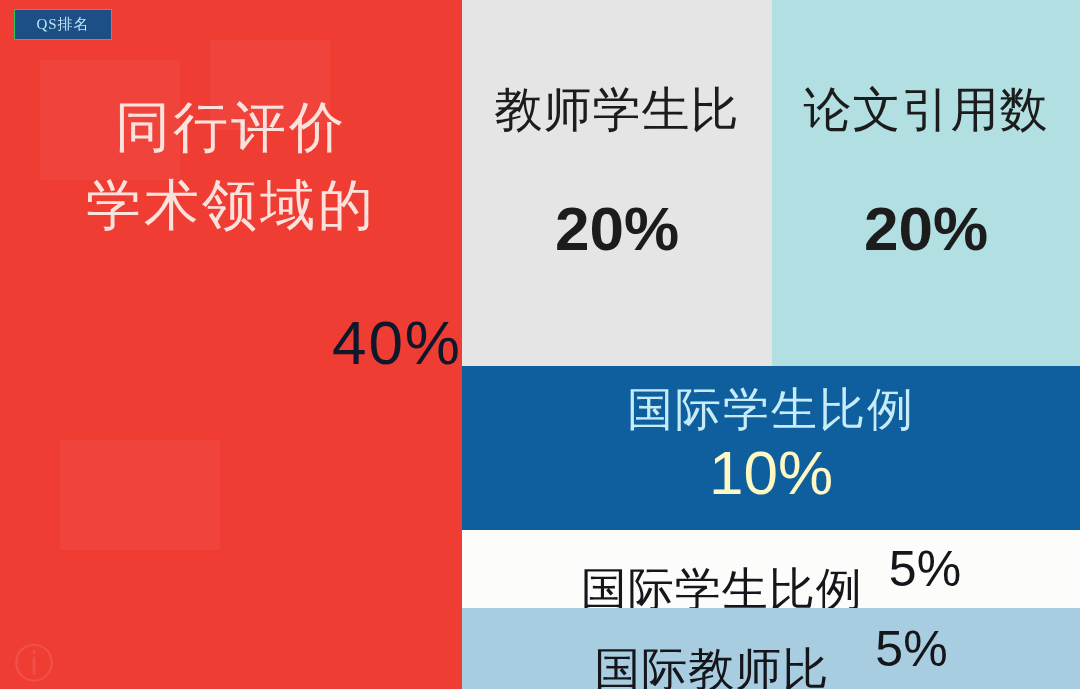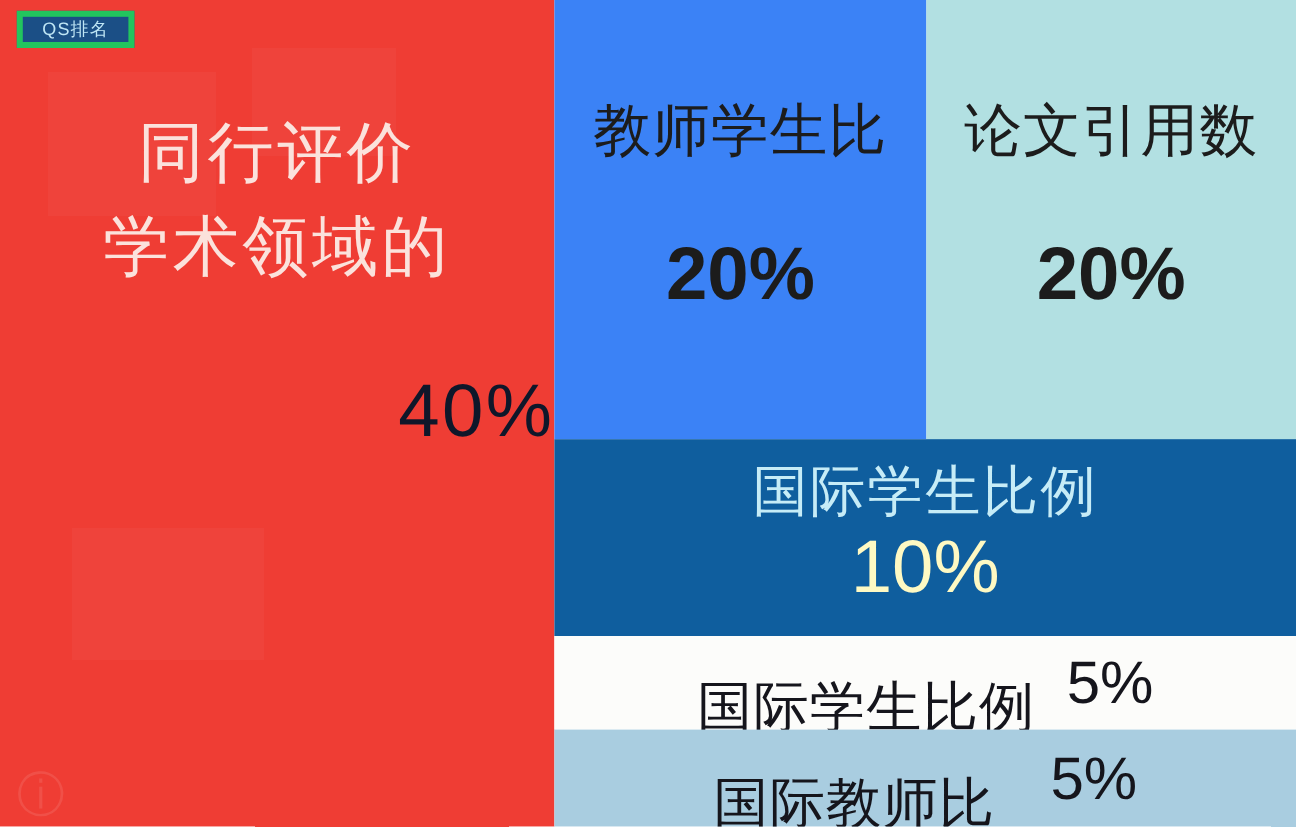--- a/index.html
+++ b/index.html
@@ -43,26 +43,27 @@
     background: rgba(255,255,255,0.035);
   }
 
   .qs-badge {
     position: absolute;
     left: 14px;
     top: 9px;
     width: 98px;
     height: 31px;
     background: #1b4f86;
-    border: 5px solid #22c55e;
+    border: 1px solid #22c55e;
     display: flex;
     align-items: center;
     justify-content: center;
     box-sizing: border-box;
     z-index: 5;
+    font-family: Liberation Serif, serif;
   }
   .qs-badge-label {
     color: #bfe6f5;
     font-size: 15px;
     letter-spacing: 1px;
     line-height: 1;
   }
 
   .academic-title {
     position: absolute;
@@ -92,21 +93,21 @@
     letter-spacing: 2px;
   }
 
   
   .panel-faculty {
     position: absolute;
     left: 462px;
     top: 0;
     width: 310px;
     height: 366px;
-    background: #3b82f6;
+    background: #e5e5e5;
   }
   
   .panel-citations {
     position: absolute;
     left: 772px;
     top: 0;
     width: 308px;
     height: 468px;
     background: #b2e0e2;
   }

